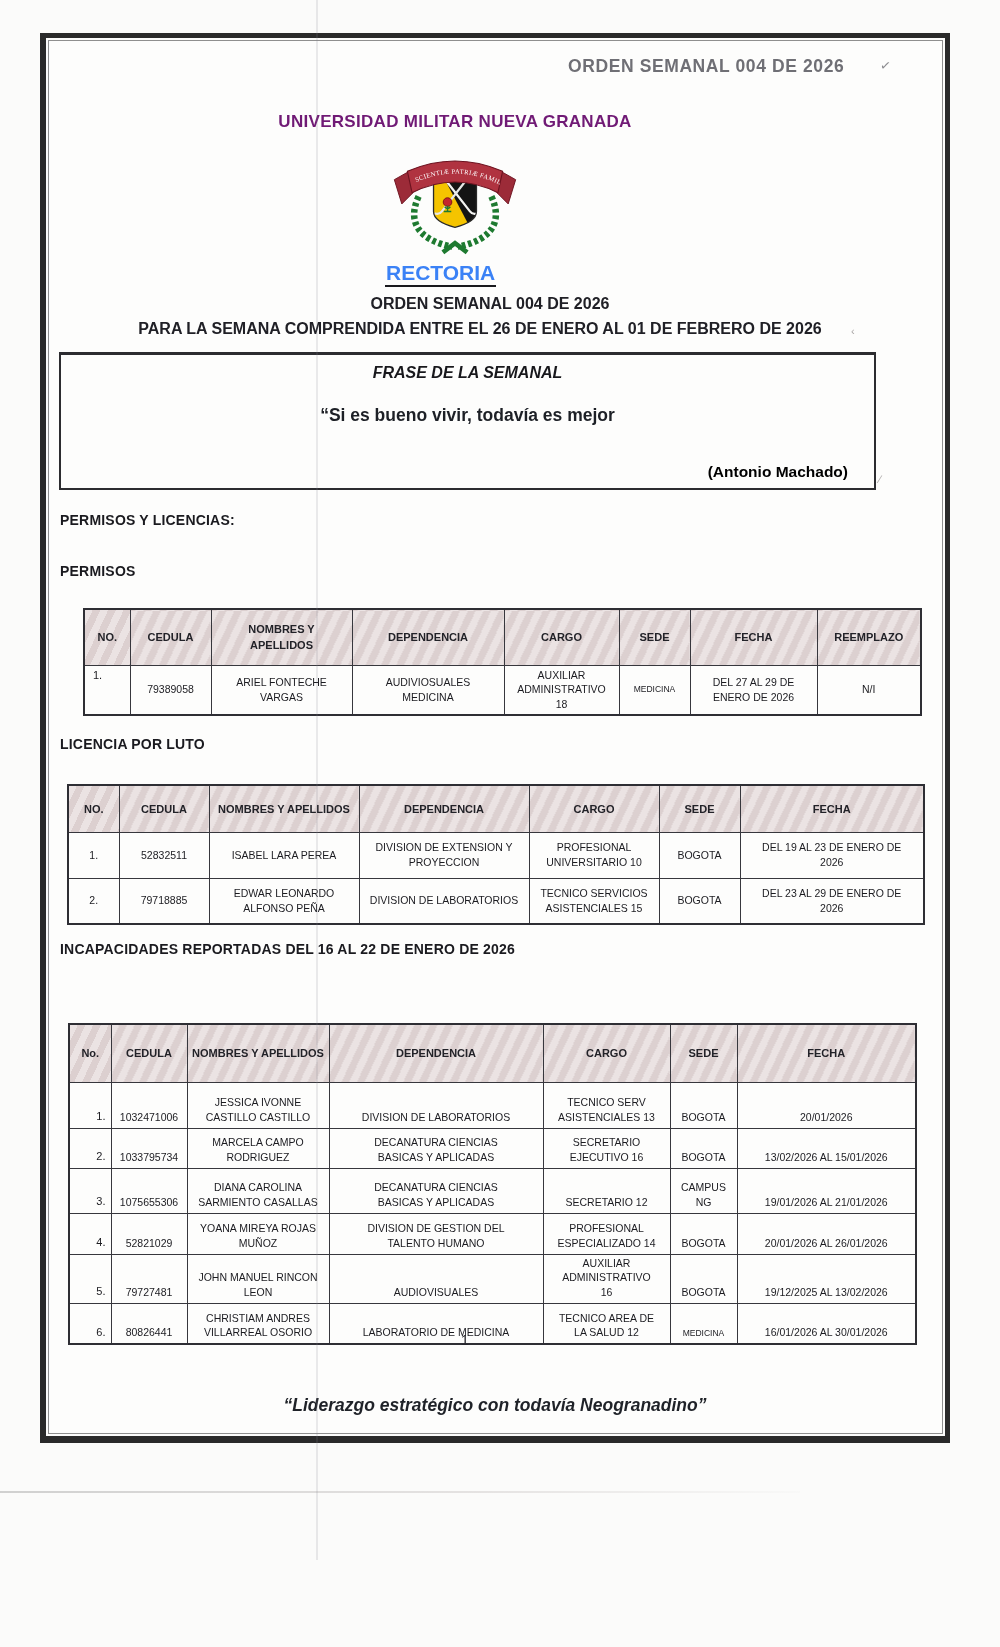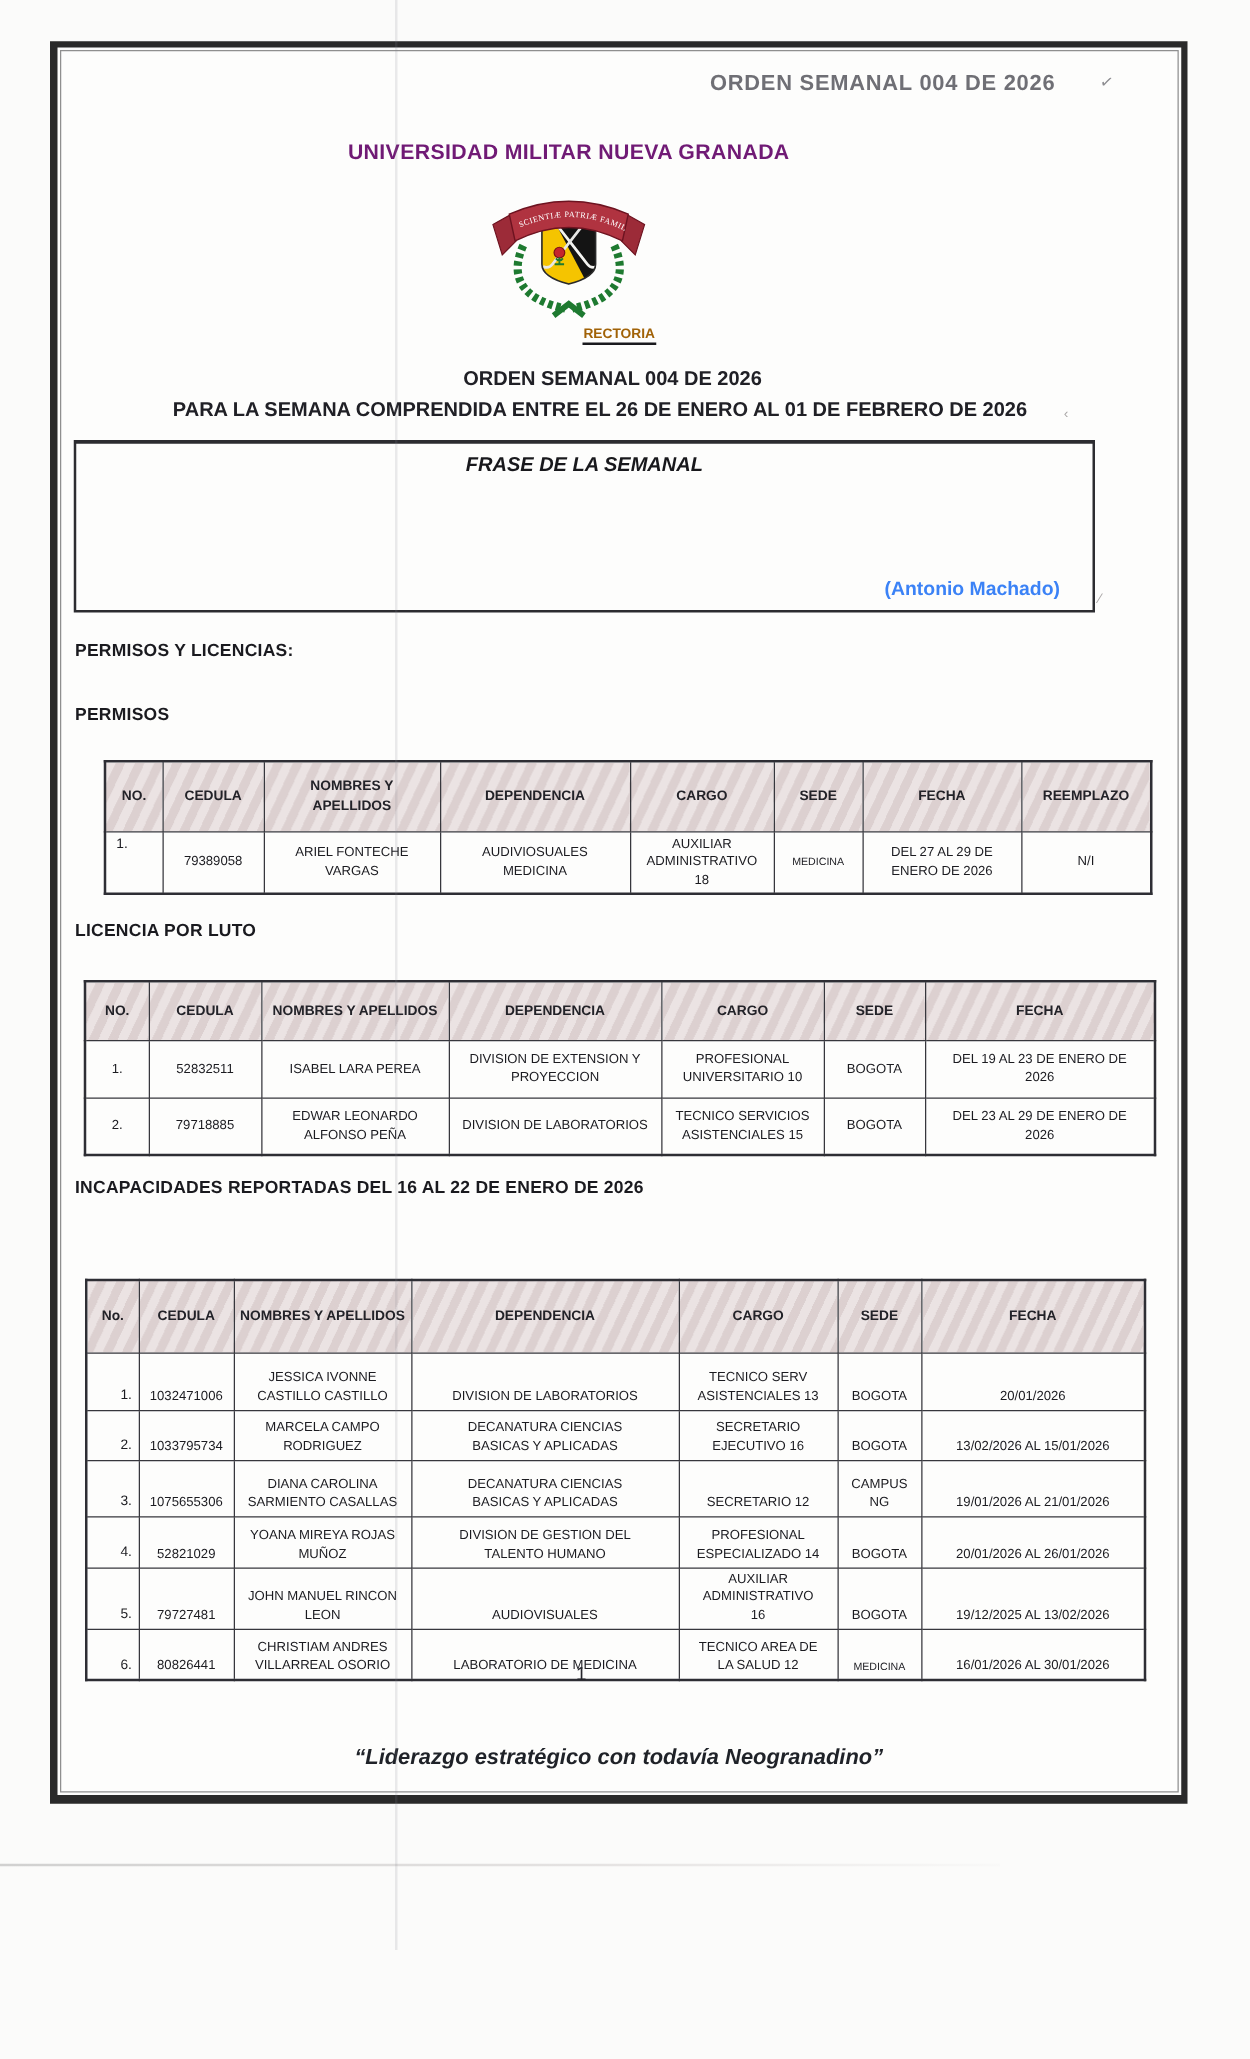--- a/index.html
+++ b/index.html
@@ -23,30 +23,30 @@
   .stray-line{left:0;top:1491px;width:800px;height:2px;
     background:linear-gradient(to right, rgba(110,110,110,0.30), rgba(150,140,140,0.22) 60%, rgba(190,190,190,0.04));z-index:3;}
   .pen-mark{color:#8c8c90;font-size:13px;transform:rotate(8deg);z-index:4;}
   .pen-mark2{color:#a9a6a6;font-size:11px;z-index:4;}
 
   .gray-title{left:568px;top:56px;width:300px;font-size:17.5px;font-weight:bold;
     color:#6f6f75;letter-spacing:0.6px;}
   .uni-title{left:140px;top:112px;width:630px;text-align:center;
     font-size:17px;font-weight:bold;color:#701a75;letter-spacing:0.3px;}
   .logo-box{left:385px;top:144px;width:140px;height:118px;}
-  .rectoria{left:385px;top:261px;width:140px;text-align:right;font-size:11px;font-weight:bold;color:#a16207;}
+  .rectoria{left:385px;top:261px;width:140px;text-align:left;font-size:21px;font-weight:bold;color:#3b82f6;}
   .rectoria span{border-bottom:2.5px solid #1a1a1e;padding:0 1px 1px 1px;}
   .order-title{left:40px;top:295px;width:900px;text-align:center;font-size:16px;font-weight:bold;color:#202026;}
   .order-sub{left:40px;top:320px;width:880px;text-align:center;font-size:16px;font-weight:bold;color:#202026;}
 
   .frase-box{left:59px;top:352px;width:813px;height:133px;border:2px solid #2c2c30;border-top-width:3px;background:transparent;}
   .frase-head{left:0;top:9px;width:100%;text-align:center;font-size:16px;font-weight:bold;font-style:italic;color:#18181c;}
   .quote1{left:0;top:50px;width:100%;text-align:center;font-size:17.5px;font-weight:bold;color:#1d2026;}
   .quote2{left:-28px;top:78px;width:100%;text-align:center;font-size:17.5px;font-weight:bold;color:#1d2026;}
-  .author{right:26px;bottom:7px;font-size:15.5px;font-weight:bold;color:#3b82f6;}
+  .author{right:26px;bottom:7px;font-size:15.5px;font-weight:bold;color:#000000;}
 
   .sec-h{font-size:14px;font-weight:bold;color:#1a1a1f;letter-spacing:0.2px;}
   .h-pyl{left:60px;top:512px;}
   .h-per{left:60px;top:563px;}
   .h-luto{left:60px;top:736px;}
   .h-inc{left:60px;top:941px;}
 
   table{border-collapse:collapse;table-layout:fixed;position:absolute;border:2px solid #2e2e34;background:#fdfdfc;}
   th,td{border:1.6px solid #37373d;overflow:hidden;padding:1px 2px;}
   th{
@@ -128,20 +128,21 @@
 </div>
 
 <div class="abs content rectoria"><span>RECTORIA</span></div>
 
 <div class="abs content order-title">ORDEN SEMANAL 004 DE 2026</div>
 <div class="abs content order-sub">PARA LA SEMANA COMPRENDIDA ENTRE EL 26 DE ENERO AL 01 DE FEBRERO DE 2026</div>
 <div class="abs content pen-mark2" style="left:851px;top:325px;">‹</div>
 
 <div class="abs content frase-box">
   <div class="abs frase-head">FRASE DE LA SEMANAL</div>
+  <div class="abs quote1">“Si es bueno vivir, todavía es mejor</div>
   <div class="abs author">(Antonio Machado)</div>
 </div>
 <div class="abs content pen-mark2" style="left:879px;top:473px;">∕</div>
 
 <div class="abs content sec-h h-pyl">PERMISOS Y LICENCIAS:</div>
 <div class="abs content sec-h h-per">PERMISOS</div>
 
 <table class="t-permisos content">
   <colgroup>
     <col style="width:46px">

